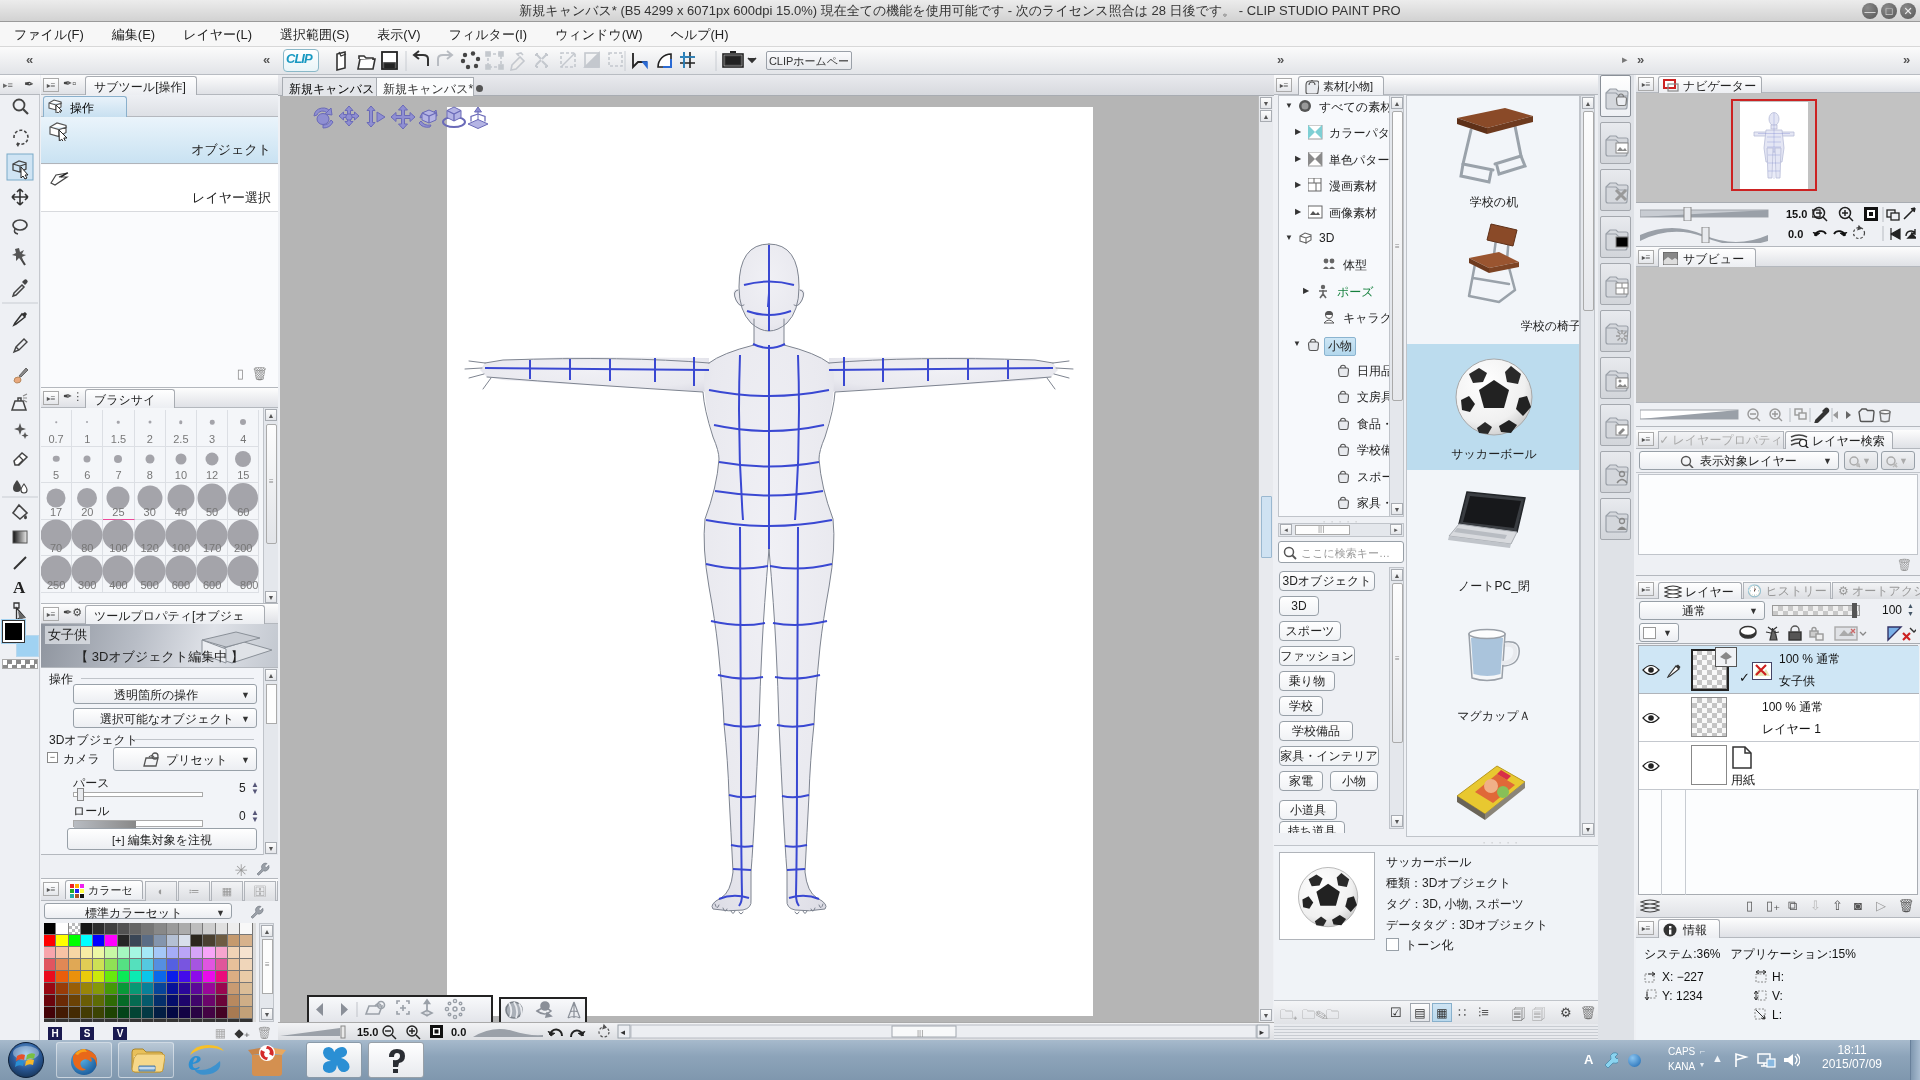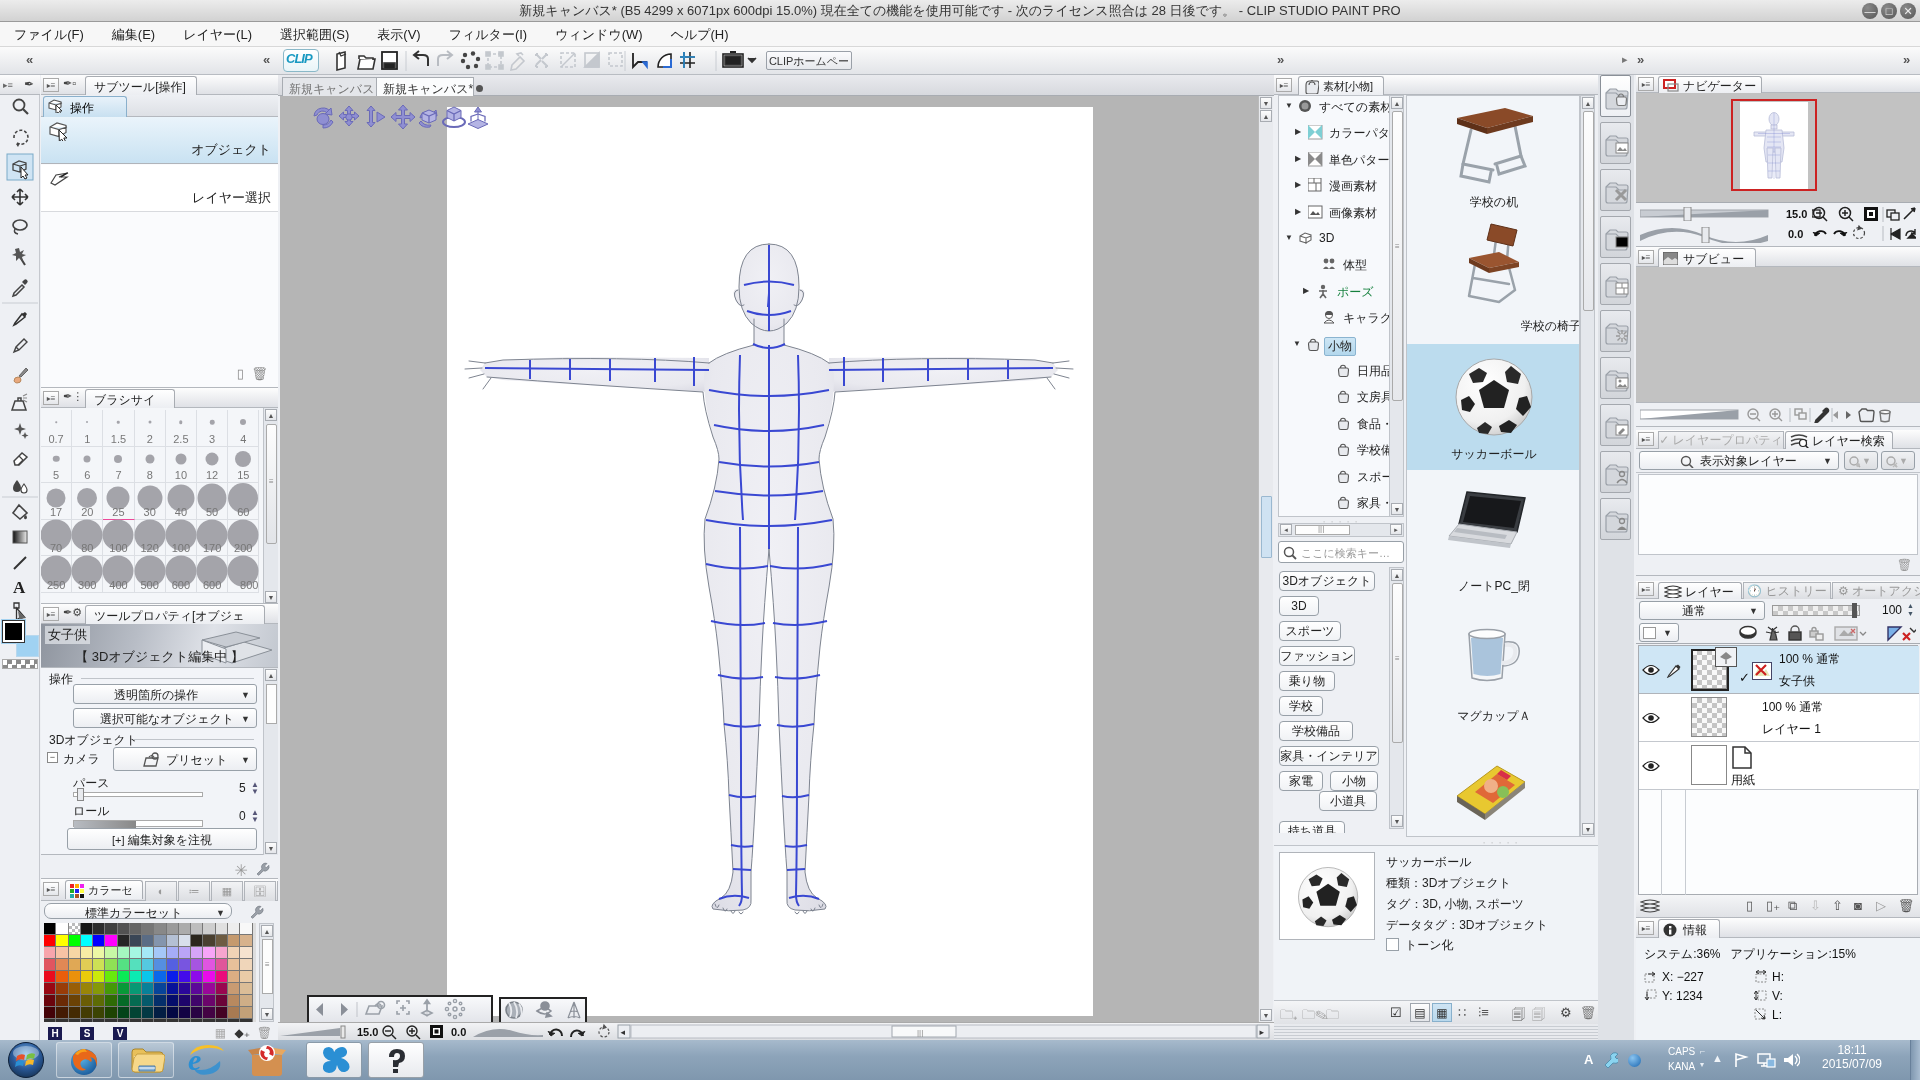--- a/index.html
+++ b/index.html
@@ -499,21 +499,21 @@
             <rect x="5" y="10" width="4" height="4" fill="#a52"></rect>
             <rect x="10" y="10" width="4" height="4" fill="#111"></rect>
           </svg></div>
         <div class="itab" style="left:104px;">◐</div>
         <div class="itab" style="left:137px;">≔</div>
         <div class="itab" style="left:170px;">▦</div>
         <div class="itab" style="left:203px;">🗄</div>
         <div class="itab" style="left:236px;width:28px;">🎞</div>
       </div>
       <div style="position:absolute;left:0;top:826px;width:237px;height:22px;background:#eef0f4;">
-        <div class="combo" style="left:3px;top:2px;width:188px;height:16px;line-height:18px;border-radius:7px;"><span style="margin-left:40px;">標準カラーセット</span><span class="carr" style="line-height:18px;">▼</span></div>
+        <div class="combo" style="left:3px;top:2px;width:188px;height:16px;line-height:18px;"><span style="margin-left:40px;">標準カラーセット</span><span class="carr" style="line-height:18px;">▼</span></div>
         <span style="position:absolute;right:14px;top:3px;"><svg width="15" height="15" viewBox="0 0 15 15">
             <path d="M 2,13 l 5,-5 q -1.5,-3 1,-5 q 2,-1.5 4,-0.5 l -2.5,2.5 l 1.8,1.8 l 2.5,-2.5 q 1,2.5 -1,4.5 q -2,2 -4.5,1 l -4.5,4.5 z" fill="#9aa0a8" stroke="#787e86" stroke-width="0.7"></path>
           </svg></span>
       </div>
       <div style="position:absolute;left:3px;top:848px;width:212px;height:99px;overflow:hidden;background:#ddd;">
         <div style="position:absolute;left:0.0px;top:0.0px;width:12.3px;height:11.5px;background:#000000;outline:1px solid #777;"></div>
         <div style="position:absolute;left:12.2px;top:0.0px;width:12.3px;height:11.5px;background:#ffffff;outline:1px solid #777;"></div>
         <div style="position:absolute;left:24.5px;top:0.0px;width:12px;height:11px;background:repeating-conic-gradient(#bbb 0% 25%, #fff 0% 50%) 0 0/6px 6px;outline:1px solid #888;"></div>
         <div style="position:absolute;left:36.8px;top:0.0px;width:12.3px;height:11.5px;background:#161616;outline:1px solid #777;"></div>
         <div style="position:absolute;left:49.0px;top:0.0px;width:12.3px;height:11.5px;background:#2d2d2d;outline:1px solid #777;"></div>
@@ -677,21 +677,21 @@
         <div class="hsvb" style="left:7px;">H</div>
         <div class="hsvb" style="left:39px;">S</div>
         <div class="hsvb" style="left:72px;">V</div>
         <span style="position:absolute;right:52px;top:2px;color:#aaa;font-size:12px;">▦</span>
         <span style="position:absolute;right:28px;top:2px;color:#333;font-size:12px;">◆₊</span>
         <span style="position:absolute;right:6px;top:2px;color:#999;font-size:12px;">🗑</span>
       </div>
     </div>
   <div id="center" class="abs">
     <div id="doctabs">
-      <div class="dtab" style="left:4px;width:95px;color:#737373;">新規キャンバス <span class="ddot" style="background:#777;"></span></div>
+      <div class="dtab" style="left:4px;width:95px;color:#000000;">新規キャンバス <span class="ddot" style="background:#777;"></span></div>
       <div class="dtab active" style="left:98px;width:98px;">新規キャンバス* <span class="ddot"></span></div>
     </div>
     <div id="canvasarea">
       <div id="page">
         <svg width="646" height="909" viewBox="0 0 646 909">
           <defs>
             <radialGradient id="bodyg" cx="50%" cy="40%" r="75%">
               <stop offset="0%" stop-color="#f0f0f5"></stop>
                 <stop offset="70%" stop-color="#e9e9ef"></stop>
                 <stop offset="100%" stop-color="#dbdbe4"></stop>
@@ -1039,21 +1039,21 @@
         <div class="tagb" style="left:5px;top:8px;width:96px;">3Dオブジェクト</div>
         <div class="tagb" style="left:5px;top:33px;width:40px;">3D</div>
         <div class="tagb" style="left:5px;top:58px;width:62px;">スポーツ</div>
         <div class="tagb" style="left:5px;top:83px;width:76px;">ファッション</div>
         <div class="tagb" style="left:5px;top:108px;width:56px;">乗り物</div>
         <div class="tagb" style="left:5px;top:133px;width:44px;">学校</div>
         <div class="tagb" style="left:5px;top:158px;width:74px;">学校備品</div>
         <div class="tagb" style="left:5px;top:183px;width:100px;">家具・インテリア</div>
         <div class="tagb" style="left:5px;top:208px;width:44px;">家電</div>
         <div class="tagb" style="left:56px;top:208px;width:48px;">小物</div>
-        <div class="tagb" style="left:5px;top:228px;width:58px;margin-left:40px;">小道具</div>
+        <div class="tagb" style="left:5px;top:237px;width:58px;">小道具</div>
         <div class="tagb" style="left:5px;top:258px;width:66px;">持ち道具</div>
       </div>
       <div style="position:absolute;left:115px;top:492px;width:15px;height:262px;background:#e4e7ec;border:1px solid #c0c4ca;">
         <div class="sbtn" style="top:1px;left:1px;">▲</div>
         <div class="sbtn" style="bottom:1px;left:1px;">▼</div>
         <div style="position:absolute;left:2px;top:15px;width:11px;height:160px;background:linear-gradient(#fdfdfd,#e6e8ec);border:1px solid #aaa;border-radius:2px;">
           <span style="position:absolute;left:2px;top:70px;font-size:8px;color:#888;">≡</span>
         </div>
       </div>
 <div style="position:absolute;left:132px;top:20px;width:174px;height:742px;background:#f2f5f9;border:1px solid #c0c4ca;overflow:hidden;">

